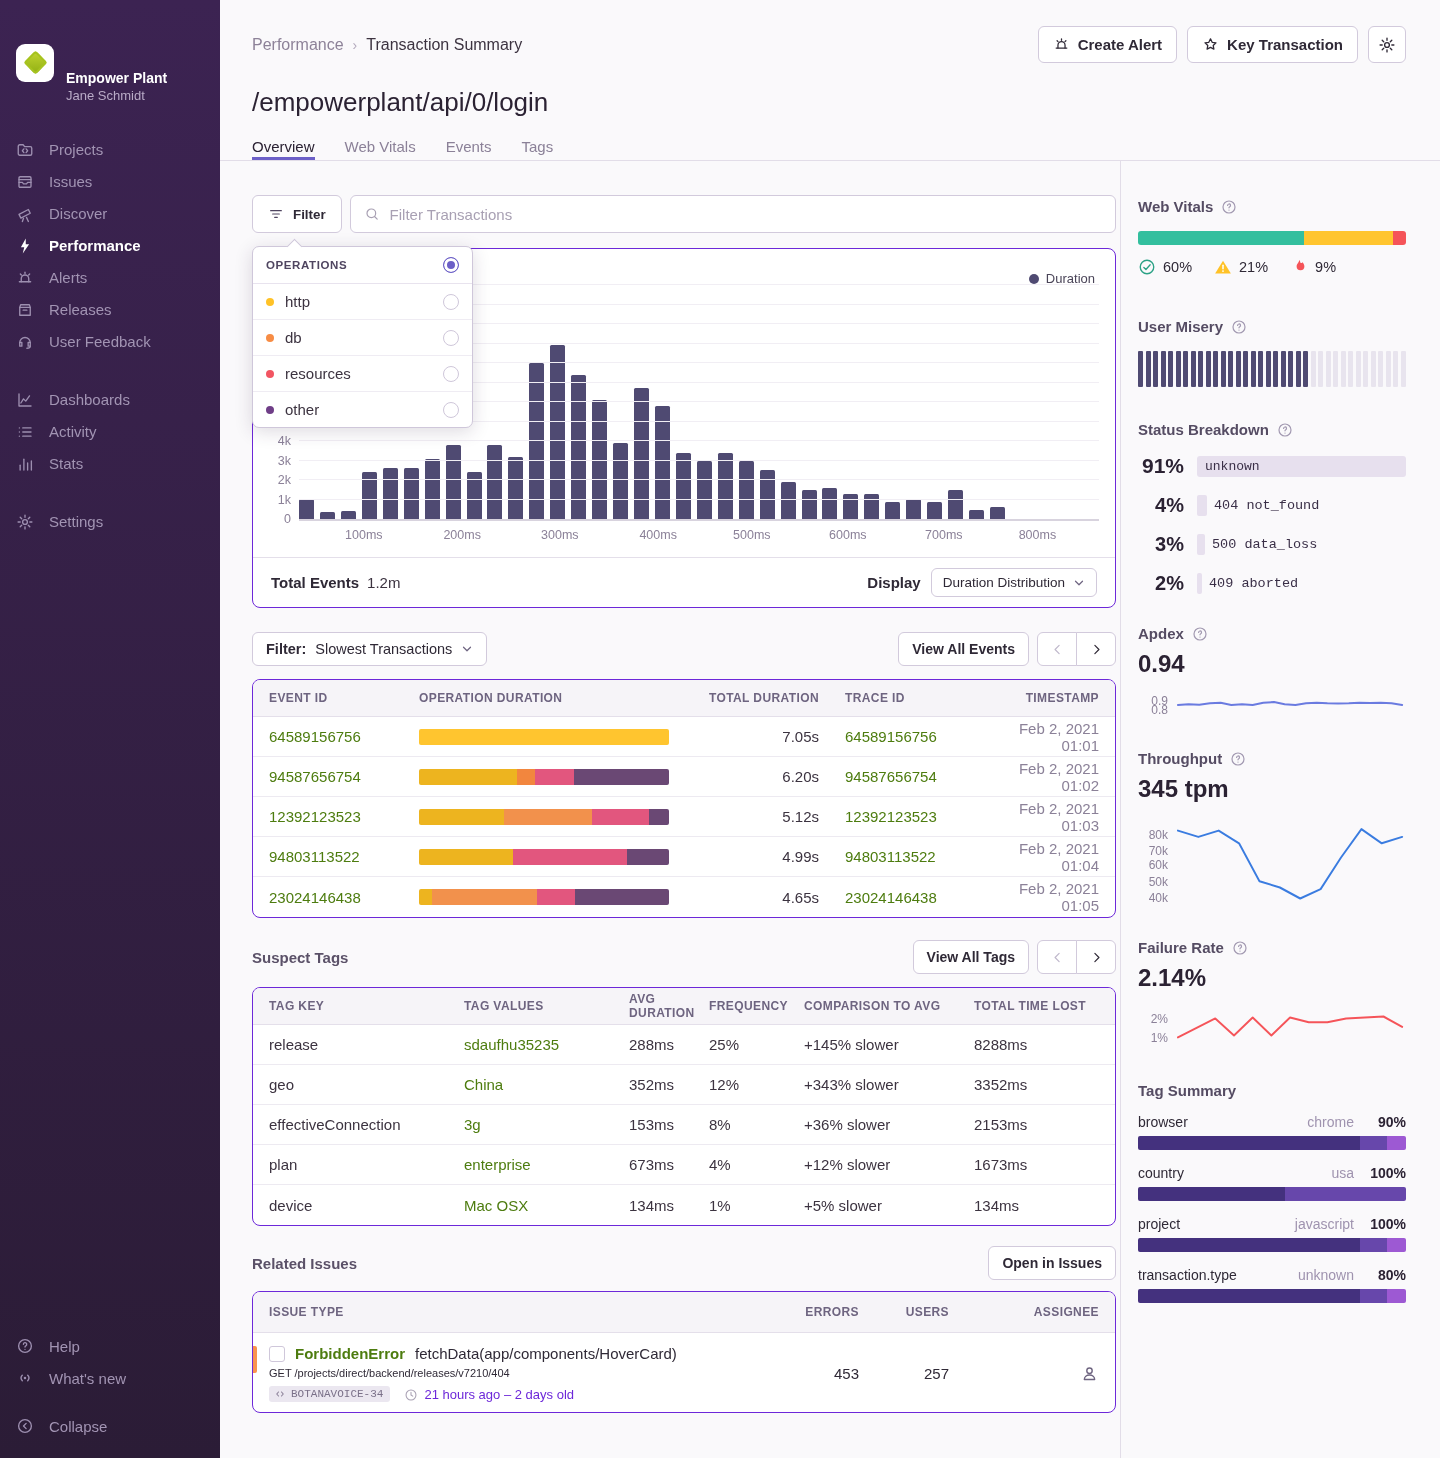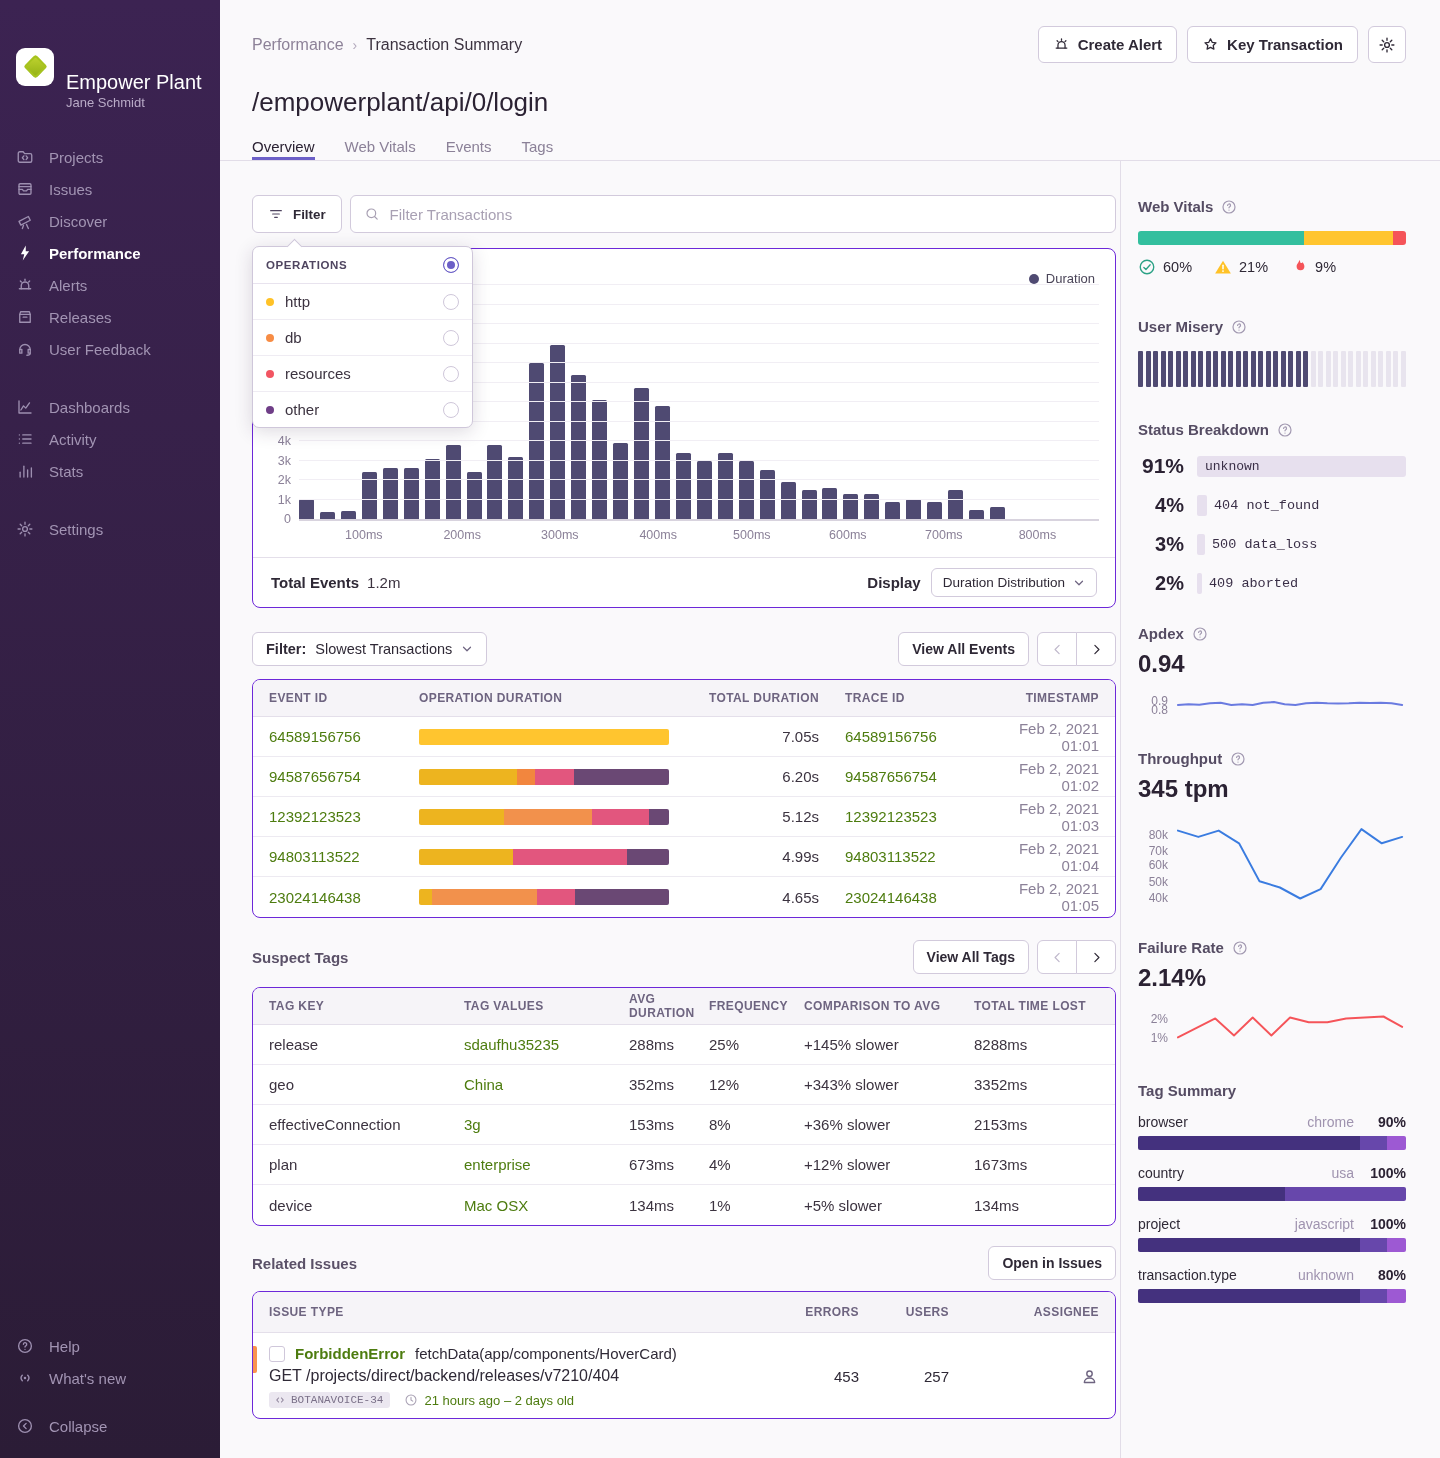--- a/index.html
+++ b/index.html
@@ -7,21 +7,21 @@
   body { font-family:"Liberation Sans", sans-serif; background:#faf9fb; color:#3c3340; display:flex; font-size:15px; }
   .icn { display:inline-flex; align-items:center; justify-content:center; flex:none; }
   .icn svg { display:block; width:100%; height:100%; }
 
   
   .sidebar { width:220px; flex:none; background:linear-gradient(180deg,#3c2352 0%, #2b1c36 100%); color:#a69ab5; display:flex; flex-direction:column; padding:14px 0 16px; }
   .org { display:flex; align-items:center; gap:12px; padding:8px 18px 8px 16px; }
   .org-logo { width:38px; height:38px; border-radius:9px; background:#fff; display:flex; align-items:center; justify-content:center; }
   .org-diamond { width:17px; height:17px; transform:rotate(45deg); border-radius:3px; background:linear-gradient(135deg,#c3d632,#8fae12); box-shadow:inset 0 0 0 2px #a6c31f; }
   .org-meta { line-height:1.25; }
-  .org-name { color:#fff; font-weight:400; font-size:20px;margin-top:48px; }
+  .org-name { color:#fff; font-weight:700; font-size:14px;margin-top:48px; }
   .org-user { color:#b9abc7; font-size:13px; }
   .nav { margin-top:22px; }
   .nav-group { margin-bottom:26px; }
   .nav-item { display:flex; align-items:center; gap:15px; padding:7px 16px; font-size:15px; color:#a294b3; cursor:pointer; }
   .nav-item .icn { color:#9d8fb0; }
   .nav-item.active { color:#fff; font-weight:700; }
   .nav-item.active .icn { color:#fff; }
   .sb-spacer { flex:1; }
   .nav-footer .nav-item { padding:7px 16px; }
   .nav-footer .gap { height:16px; }
@@ -116,25 +116,25 @@
   .opbar span { height:100%; }
 
   
   .issue-row { display:grid; grid-template-columns:1fr 90px 90px 150px; padding:12px 16px 10px; position:relative; align-items:center; }
   .issue-row::before { content:""; position:absolute; left:0; top:13px; width:4px; height:27px; background:#f9934f; border-radius:0 2px 2px 0; }
   .issue-main { min-width:0; }
   .issue-line1 { display:flex; align-items:center; gap:10px; }
   .checkbox { width:16px; height:16px; border:1.5px solid #cfc7da; border-radius:3px; background:#fff; flex:none; cursor:pointer; }
   .issue-type { font-weight:700; font-size:15px; }
   .issue-summary { color:#2f2936; font-size:15px; }
-  .issue-sub { margin-top:5px; color:#2f2936; font-size:16px; }
+  .issue-sub { margin-top:5px; color:#2f2936; font-size:11px; }
   .issue-meta { margin-top:7px; display:flex; align-items:center; gap:14px; }
   .badge { display:inline-flex; align-items:center; gap:5px; background:#ebe7f0; border-radius:3px; padding:2px 7px 2px 5px; font-family:"Liberation Mono", monospace; font-size:11px; color:#7a7088; }
   .badge .icn { color:#8b8198; }
-  .age { display:inline-flex; align-items:center; gap:6px; color:#4d7c0f; font-size:13px; }
+  .age { display:inline-flex; align-items:flex-end; gap:6px; color:#6d28d9; font-size:13px; }
   .age .icn { color:#a8a0b3; }
   .num-cell { text-align:right; font-size:15px; color:#2f2936; }
   .assignee-cell { display:flex; justify-content:flex-end; color:#6e6480; }
 
   
   .side-block .sb-title { display:flex; align-items:center; gap:8px; font-size:15px; font-weight:600; color:#554c63; }
   .qicon { width:16px; height:16px; color:#a299b1; }
   .big-num { margin-top:8px; font-size:24px; font-weight:600; color:#2b2233; }
   .vitals-bar { margin-top:16px; height:14px; border-radius:3px; overflow:hidden; display:flex; }
   .vitals-stats { margin-top:13px; display:flex; gap:22px; align-items:center; }

